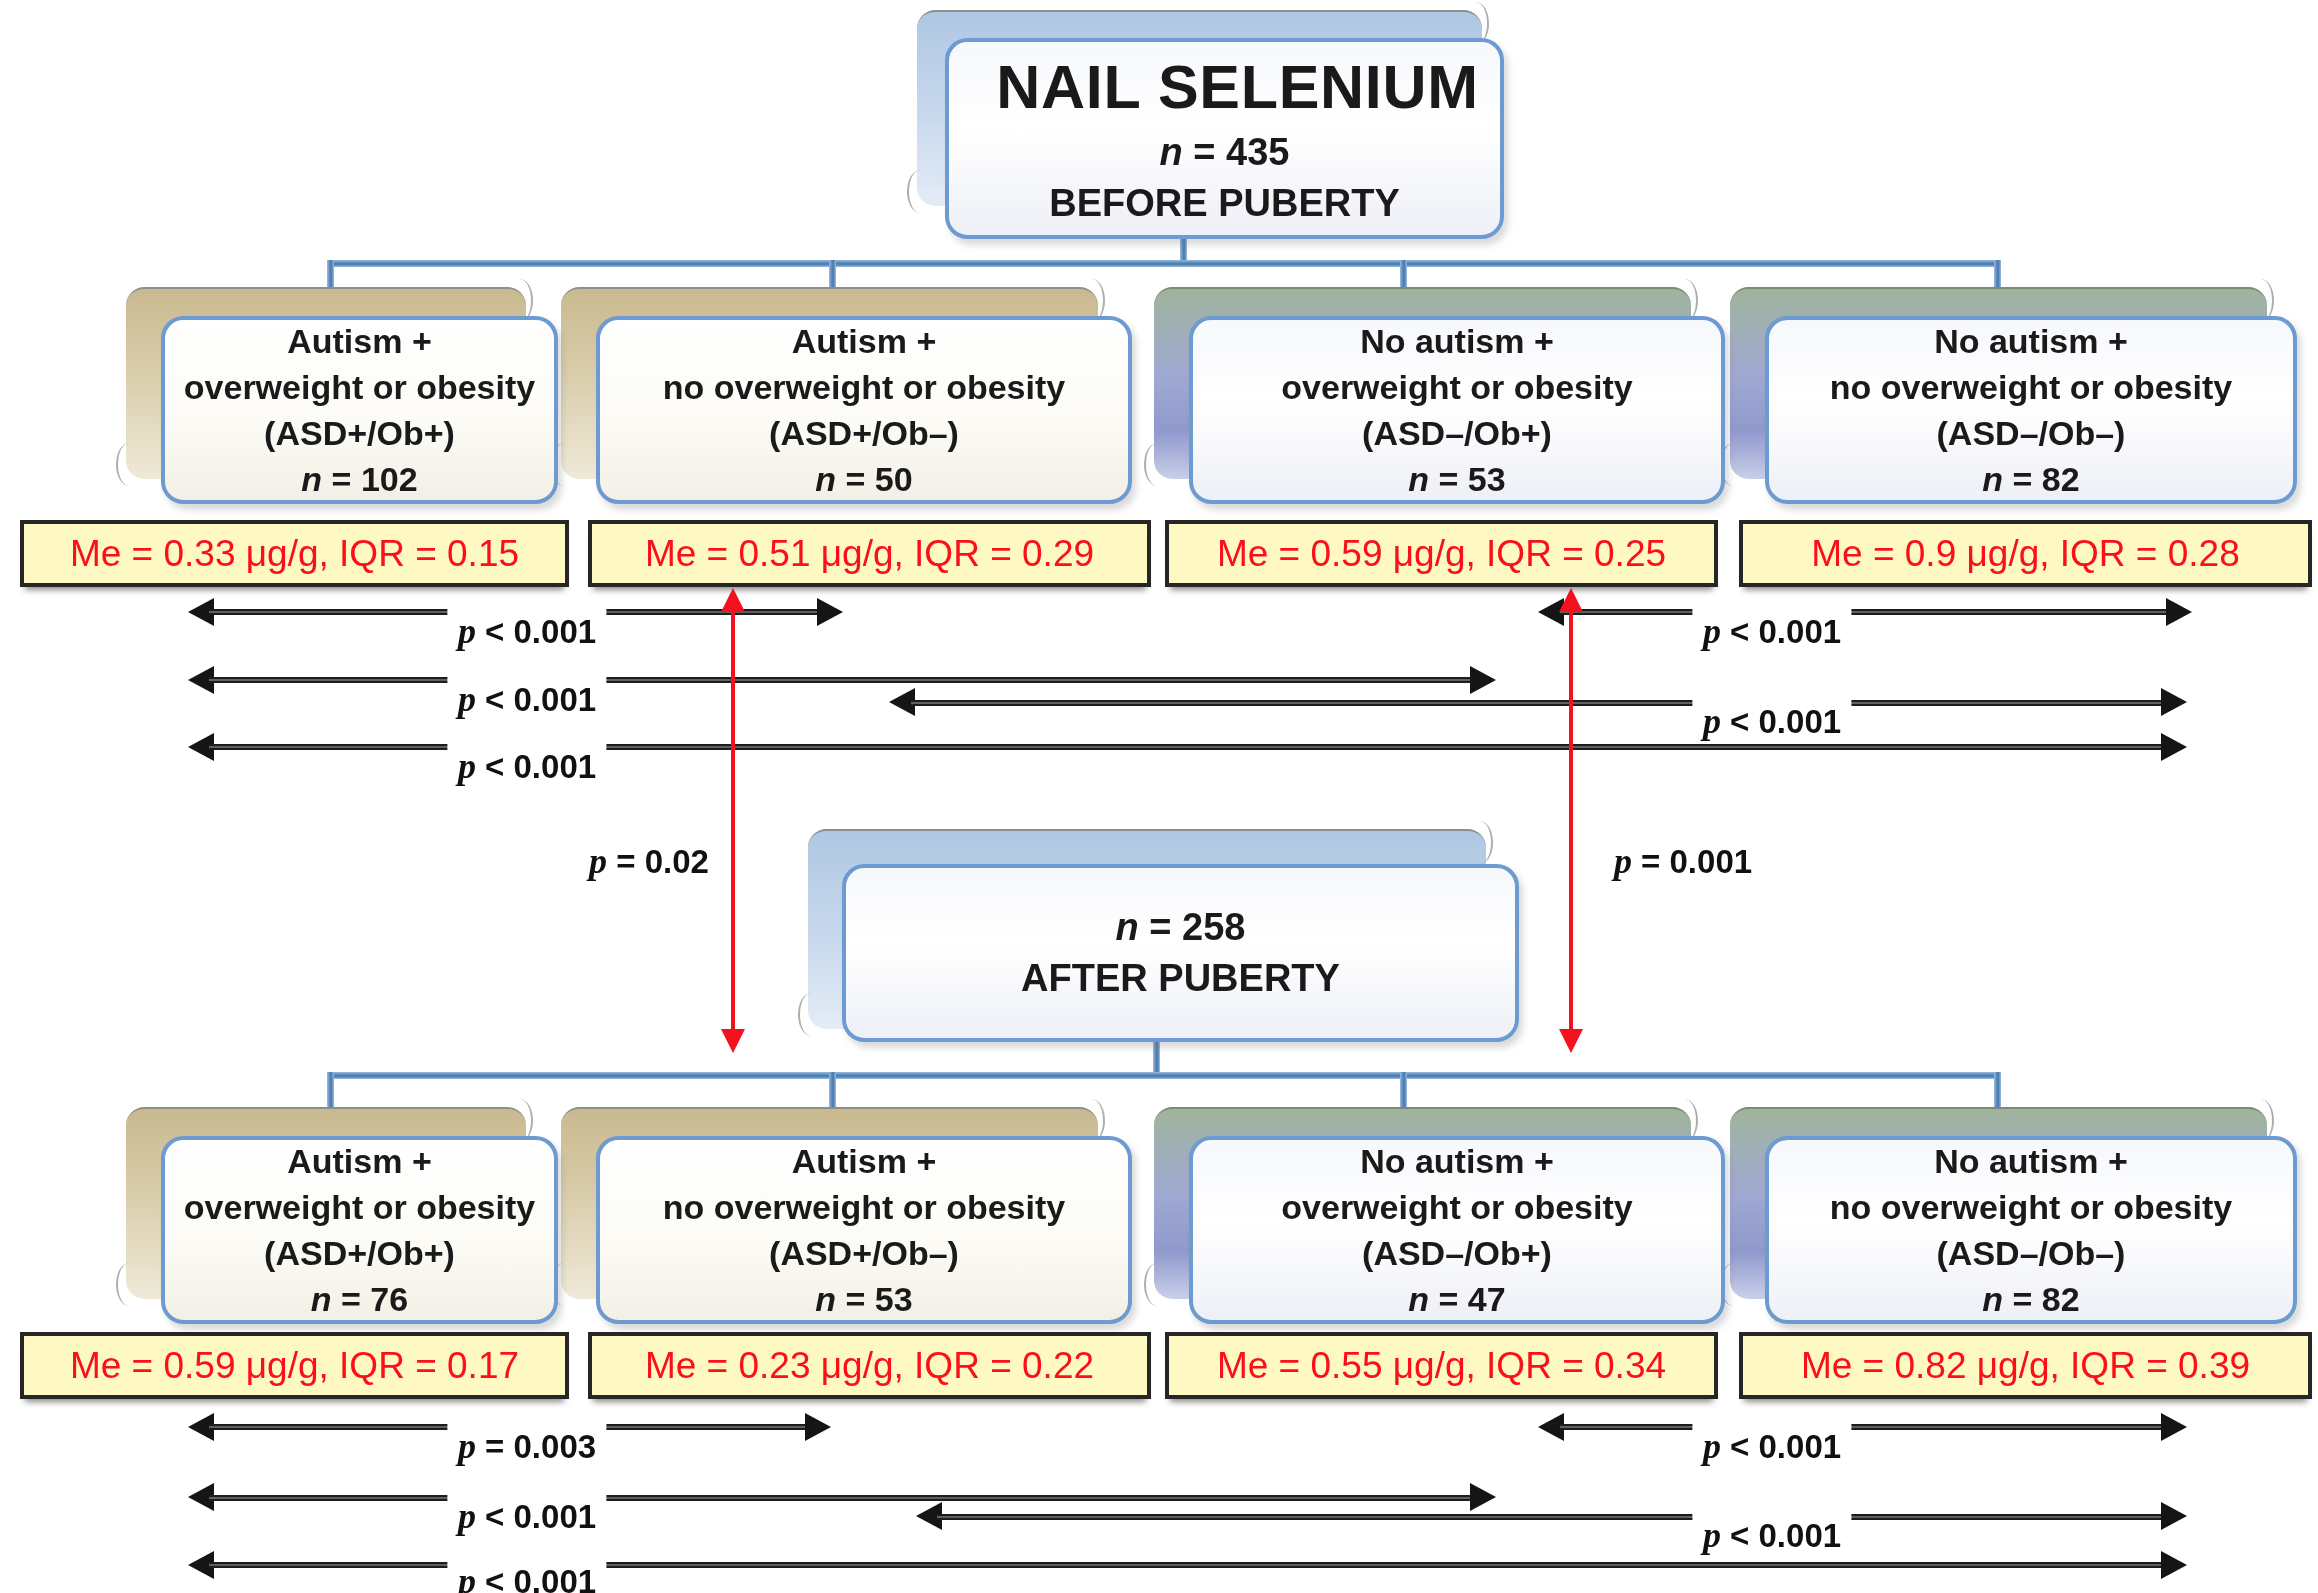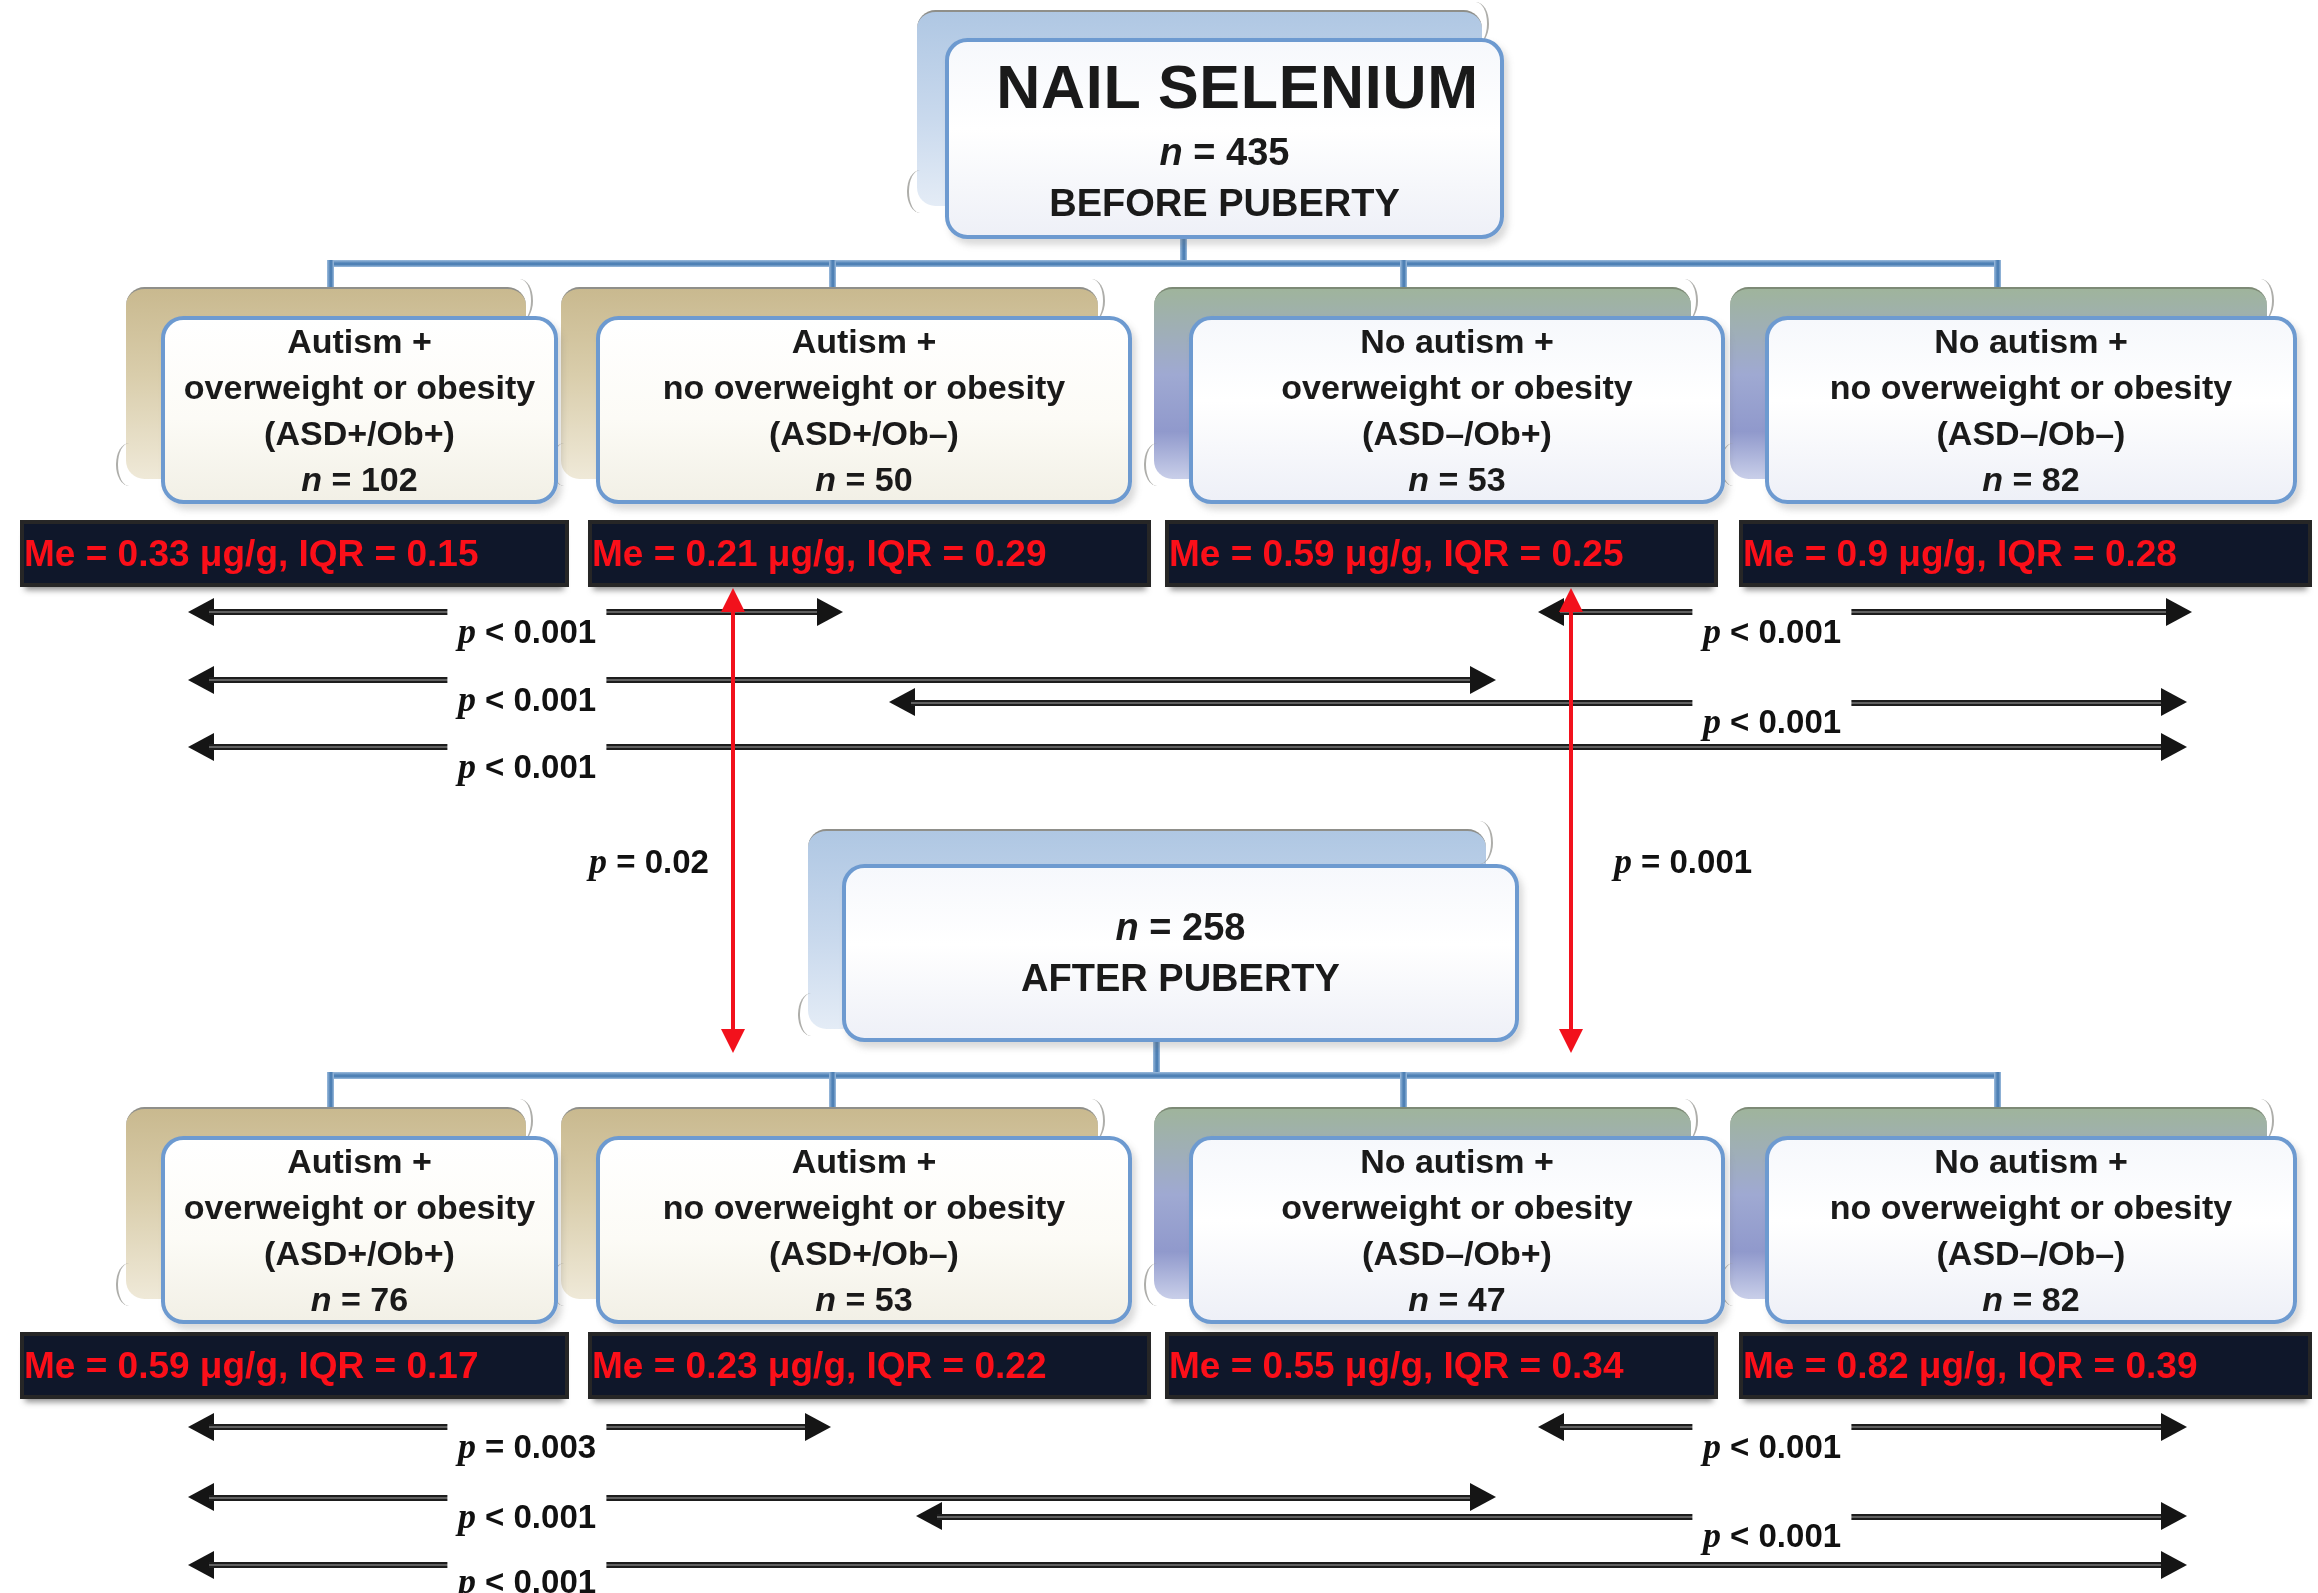--- a/index.html
+++ b/index.html
@@ -26,23 +26,23 @@
     text-align:center;font-weight:bold;z-index:3;box-shadow:4px 5.3px 6.6px rgba(110,110,110,.25);}
   .gbox.cool{background:linear-gradient(180deg,#f6f8fc 0%,#ffffff 45%,#eef0f7 100%);}
   .gl{font-size:34px;line-height:46px;white-space:nowrap;}
   .gl i{font-style:italic;}
   
   .tl-title{font-size:61px;line-height:79px;letter-spacing:0.7px;margin-left:26px;}
   .tl-n{font-size:38px;line-height:51px;}
   .tl-stage{font-size:38px;line-height:51px;}
   .tl-note{font-size:29px;line-height:46px;white-space:nowrap;}
   
-  .mebox{position:absolute;background:#0f172a;border:4.6px solid #262626;z-index:4;
-    display:flex;align-items:center;justify-content:flex-start;
-    color:#fb0f19;font-weight:bold;font-size:37px;white-space:nowrap;
+  .mebox{position:absolute;background:#fef9c3;border:4.6px solid #262626;z-index:4;
+    display:flex;align-items:center;justify-content:center;
+    color:#fb0f19;font-weight:normal;font-size:37px;white-space:nowrap;
     box-shadow:0 8px 6px -4.6px rgba(80,80,80,.65);}
   
   .kline{position:absolute;height:6px;z-index:5;
     background:linear-gradient(180deg,#1d1d1d 0%,#1d1d1d 28%,#8a8a8a 50%,#1d1d1d 72%,#1d1d1d 100%);}
   .ah{position:absolute;width:0;height:0;z-index:5;}
   .ah.l{border-top:14.5px solid transparent;border-bottom:14.5px solid transparent;border-right:26px solid #151515;}
   .ah.r{border-top:14.5px solid transparent;border-bottom:14.5px solid transparent;border-left:26px solid #151515;}
   
   .plabel{position:absolute;transform:translate(-50%,-50%);background:#ffffff;
     padding:1.3px 10.5px;font-size:33px;font-weight:bold;white-space:nowrap;z-index:6;color:#111;}
@@ -105,21 +105,21 @@
   <div class="gl">No autism +</div>
   <div class="gl">no overweight or obesity</div>
   <div class="gl">(ASD–/Ob–)</div>
   <div class="gl"><i>n</i><span> = 82</span></div>
 </div>
 
 <div class="mebox" style="left:20px;top:520px;width:541px;height:59px;">
     <span>Me = 0.33 μg/g, IQR = 0.15</span>
   </div>
 <div class="mebox" style="left:588px;top:520px;width:555px;height:59px;">
-    <span>Me = 0.21 μg/g, IQR = 0.29</span>
+    <span>Me = 0.51 μg/g, IQR = 0.29</span>
   </div>
 <div class="mebox" style="left:1165px;top:520px;width:545px;height:59px;">
     <span>Me = 0.59 μg/g, IQR = 0.25</span>
   </div>
 <div class="mebox" style="left:1739px;top:520px;width:565px;height:59px;">
     <span>Me = 0.9 μg/g, IQR = 0.28</span>
   </div>
 
 <div class="ah l" style="left:188px;top:598px;"></div>
 <div class="kline" style="left:209px;top:609px;width:609px;"></div>

